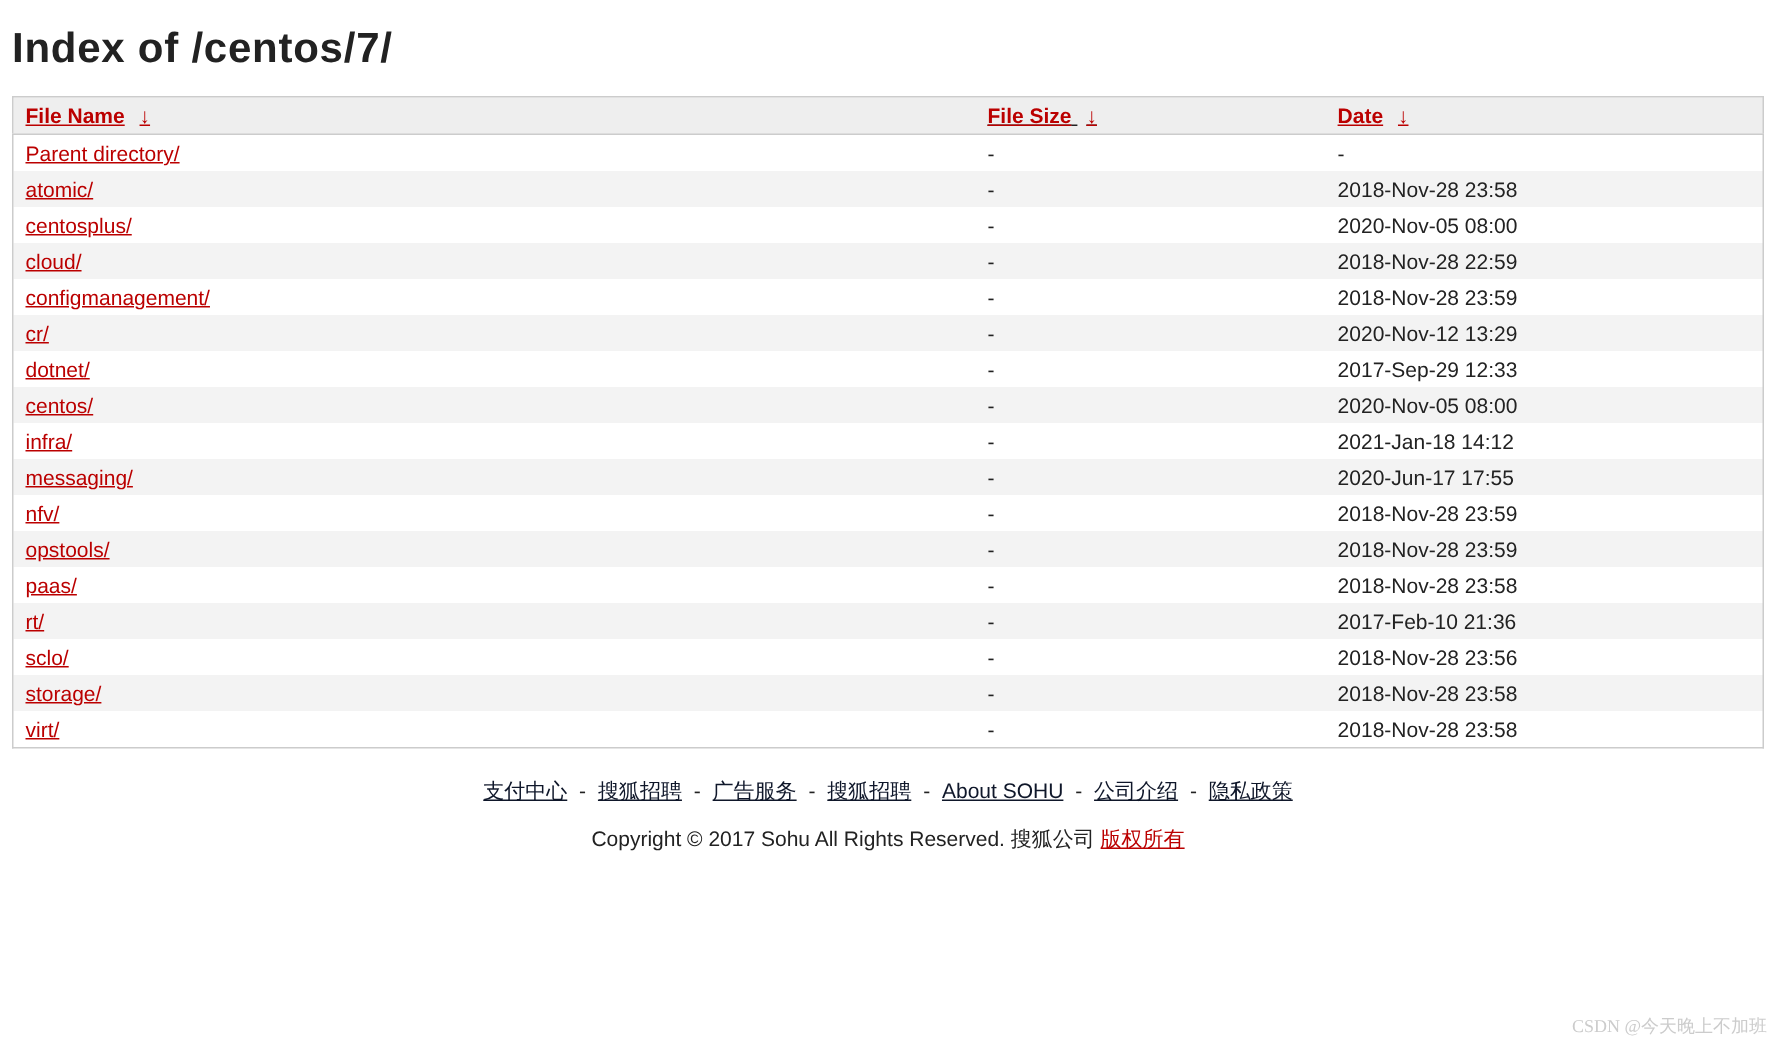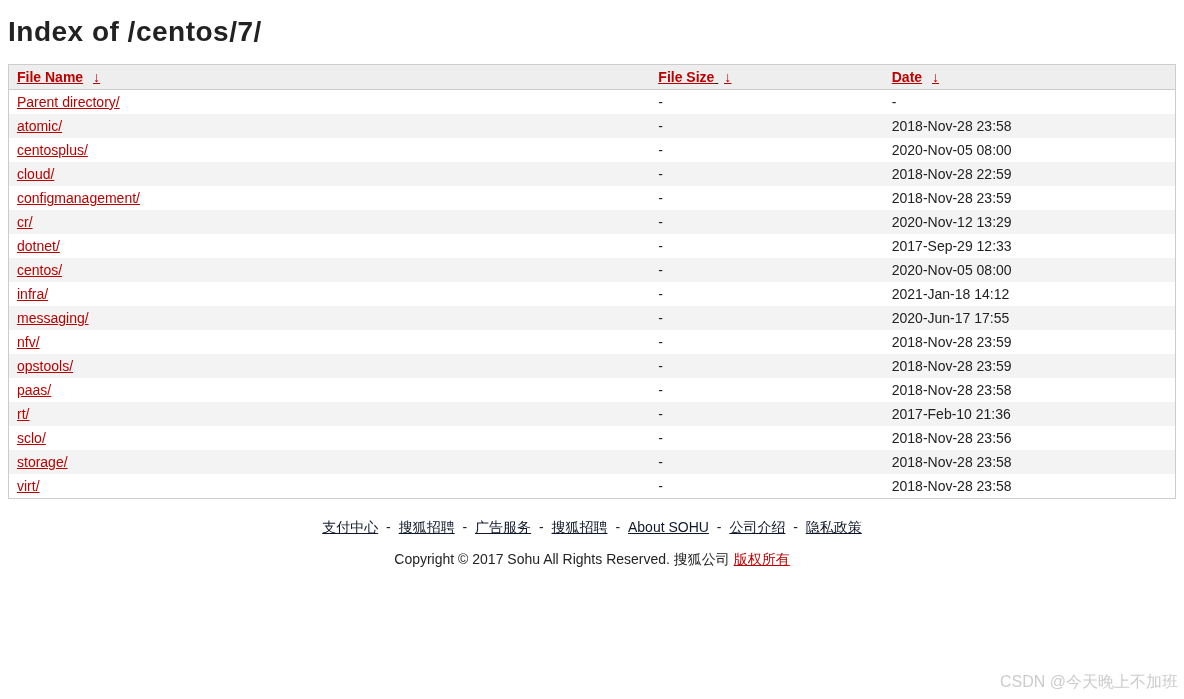--- a/index.html
+++ b/index.html
@@ -72,22 +72,23 @@
       color: #222;
     }
     .copyright a {
       color: #b00;
       text-decoration: underline;
     }
     .watermark {
       position: fixed;
       bottom: 6px;
       right: 6px;
-      font-size: 16px;
+      font-size: 12px;
       color: #ccc;
+      font-family: Liberation Serif, serif;
     }
   </style>
 </head>
 <body>
 
 <h1>Index of /centos/7/</h1>
 
 <table>
   <thead>
     <tr>

